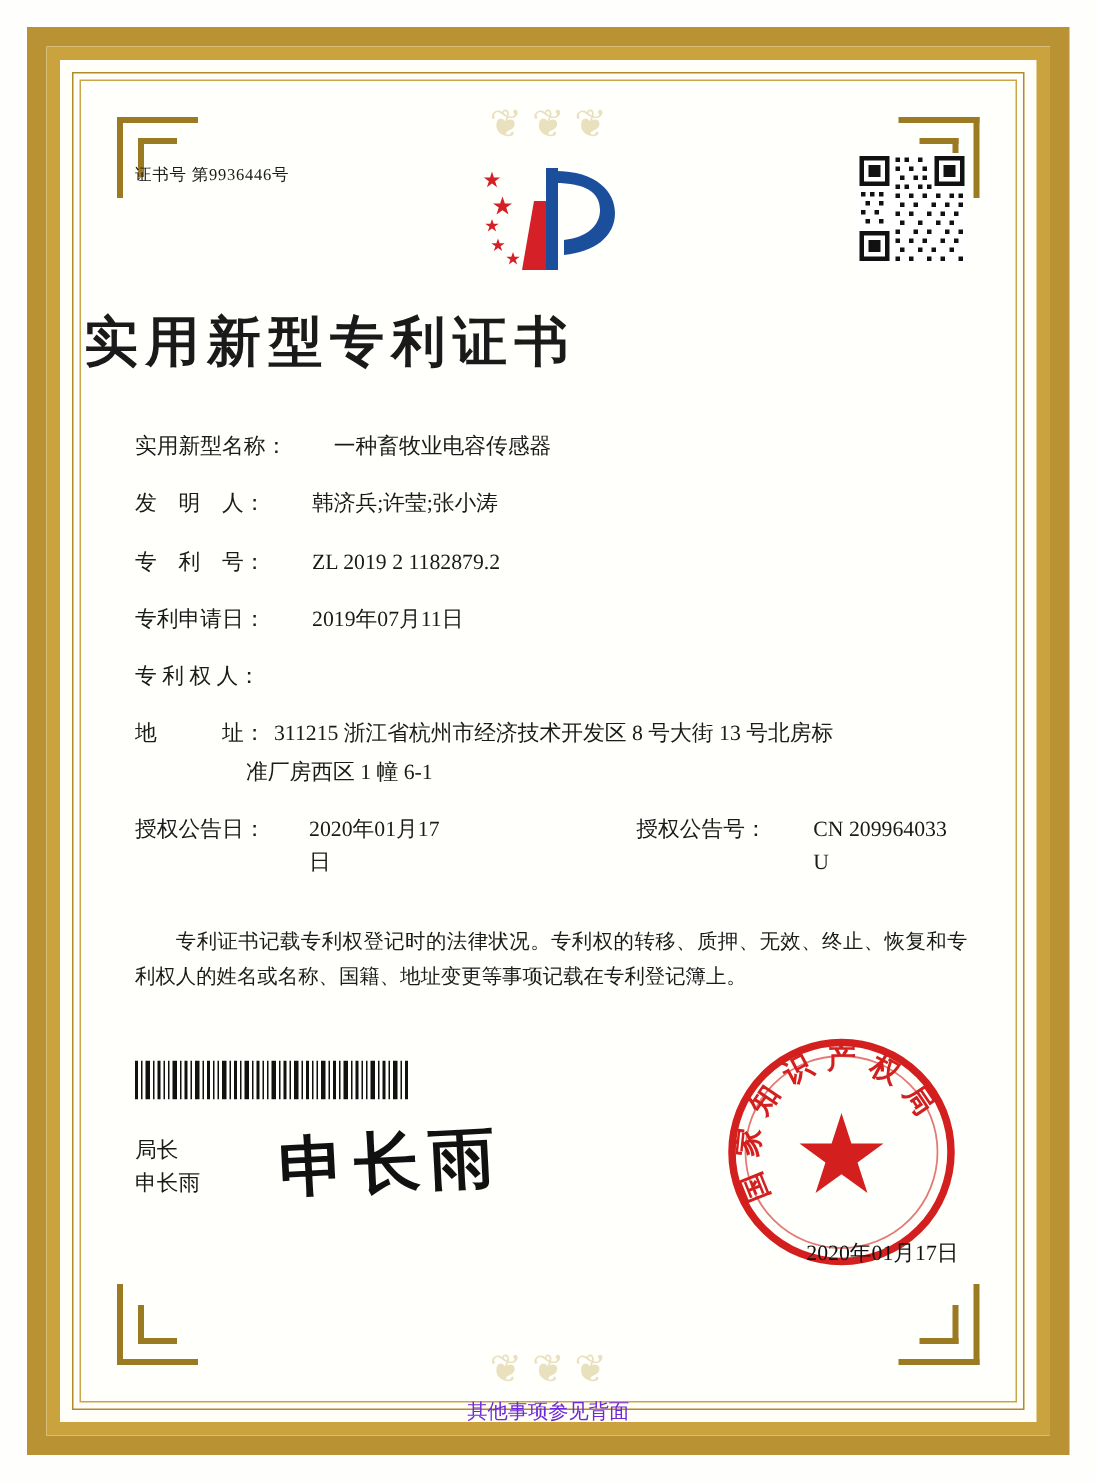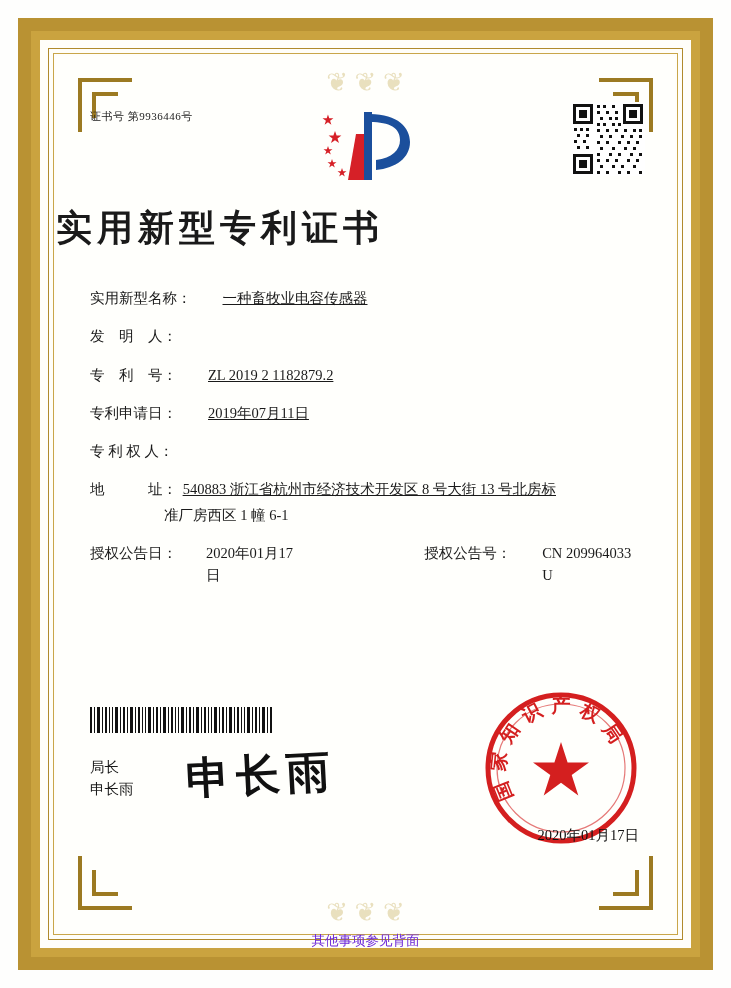--- a/index.html
+++ b/index.html
@@ -143,21 +143,20 @@
     margin-bottom: 16.5px;
     gap: 29px;
   }
   .field-label {
     white-space: pre;
     flex: 0 0 auto;
   }
   .field-value {
     flex: 1 1 auto;
     padding-left: 2px;
-    text-decoration: underline;
   }
   .field-row.two-col .col2 {
     margin-left: 88px;
     white-space: nowrap;
   }
   .addr-second {
     margin-top: 4px;
     margin-left: 74px;
   }
 
@@ -352,51 +351,55 @@
 
     <div class="fields">
 
       <div class="field-row">
         <span class="field-label">实用新型名称：</span>
         <span class="field-value">一种畜牧业电容传感器</span>
       </div>
 
       <div class="field-row">
         <span class="field-label">发　明　人：</span>
+        <span class="field-value">韩济兵;许莹;张小涛</span>
       </div>
 
       <div class="field-row">
         <span class="field-label">专　利　号：</span>
         <span class="field-value">ZL 2019 2 1182879.2</span>
       </div>
 
       <div class="field-row">
         <span class="field-label">专利申请日：</span>
         <span class="field-value">2019年07月11日</span>
       </div>
 
       <div class="field-row">
         <span class="field-label">专 利 权 人：</span>
       </div>
 
       <div class="field-row" style="display:block;">
         <span class="field-label">地　　　址：</span>
-        <span class="field-value">540883 浙江省杭州市经济技术开发区 8 号大街 13 号北房标</span>
+        <span class="field-value">311215 浙江省杭州市经济技术开发区 8 号大街 13 号北房标</span>
         <div class="addr-second">准厂房西区 1 幢 6-1</div>
       </div>
 
       <div class="field-row two-col">
         <span class="field-label">授权公告日：</span>
         <span>2020年01月17日</span>
         <span class="col2">授权公告号：</span>
         <span style="margin-left:2px;">CN 209964033 U</span>
       </div>
 
     </div>
 
+    <div class="para p2">
+      <span class="indent">专利证书记载专利权登记时的法律状况。专利权的转移、质押、无效、终止、恢复和专利权人的姓名或名称、国籍、地址变更等事项记载在专利登记簿上。</span>
+    </div>
 
     <div class="barcode">
       <svg width="182" height="26" viewBox="0 0 182 26">
         <g fill="#111">
           <rect x="0" y="0" width="2" height="26"></rect>
             <rect x="4" y="0" width="1" height="26"></rect>
           <rect x="7" y="0" width="3" height="26"></rect>
             <rect x="12" y="0" width="1" height="26"></rect>
           <rect x="15" y="0" width="2" height="26"></rect>
             <rect x="19" y="0" width="1" height="26"></rect>

